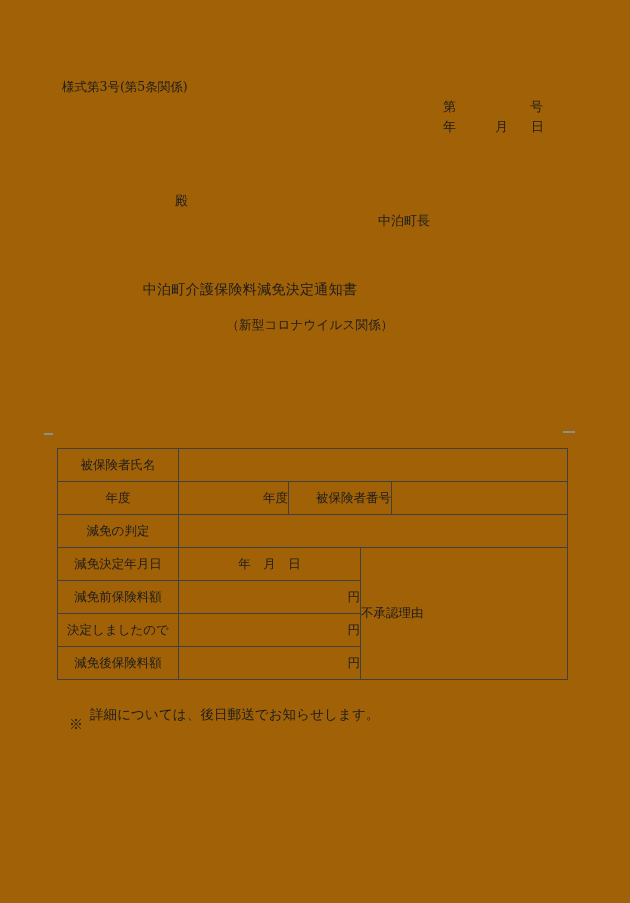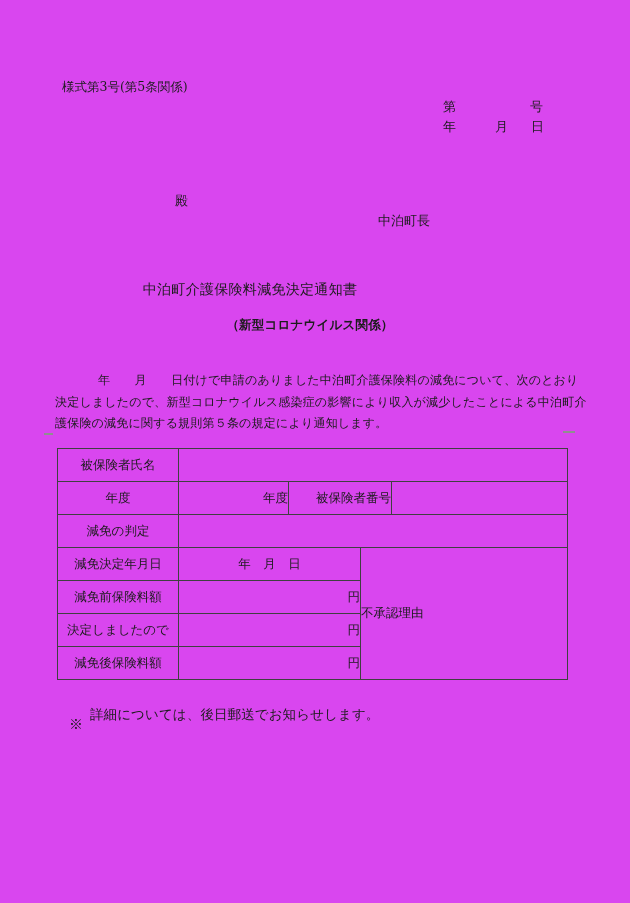--- a/index.html
+++ b/index.html
@@ -1,21 +1,21 @@
 <!DOCTYPE html>
 <html lang="ja"><head>
 <meta charset="utf-8">
 <style>
   html, body { margin: 0; padding: 0; background: #ffffff; }
   .page {
     position: relative;
     width: 630px;
     height: 903px;
     margin: 0 auto;
-    background: #d946ef;
+    background: #a16207;
     color: #1c1c1c;
     font-family: "DejaVu Serif", "Liberation Serif", serif;
     overflow: hidden;
   }
   .abs { position: absolute; white-space: pre; }
 
   .form-number { left: 62px; top: 79px; font-size: 12.5px; }
 
   .issue-no-prefix { left: 443px; top: 98px;  font-size: 13px; }
   .issue-no-suffix { left: 530px; top: 98px;  font-size: 13px; }
@@ -25,21 +25,21 @@
 
   .recipient { left: 175px; top: 192px; font-size: 13px; }
   .sender    { left: 378px; top: 212px; font-size: 13px; }
 
   .doc-title {
     left: 0; top: 281px; width: 500px;
     text-align: center; font-size: 14px; letter-spacing: 0.3px;
   }
   .doc-subtitle {
     left: 0; top: 317px; width: 620px;
-    text-align: center; font-size: 12.5px; letter-spacing: 0.2px; font-weight: bold;
+    text-align: center; font-size: 12.5px; letter-spacing: 0.2px;
   }
 
   .body-par {
     position: absolute; left: 55px; top: 370px; width: 524px;
     font-size: 12px; letter-spacing: 0.2px; line-height: 21.6px;
   }
   .body-line { white-space: pre; }
   .body-line.first { text-indent: 43px; }
 
   .fold-mark { position: absolute; height: 2px; background: #8f8f8f; }
@@ -85,25 +85,20 @@
   <span class="abs date-year">年</span>
   <span class="abs date-month">月</span>
   <span class="abs date-day">日</span>
 
   <span class="abs recipient">殿</span>
   <span class="abs sender">中泊町長</span>
 
   <div class="abs doc-title">中泊町介護保険料減免決定通知書</div>
   <div class="abs doc-subtitle">（新型コロナウイルス関係）</div>
 
-  <div class="body-par">
-    <div class="body-line first">年　　月　　日付けで申請のありました中泊町介護保険料の減免について、次のとおり</div>
-    <div class="body-line">決定しましたので、新型コロナウイルス感染症の影響により収入が減少したことによる中泊町介</div>
-    <div class="body-line">護保険の減免に関する規則第５条の規定により通知します。</div>
-  </div>
 
   <div class="fold-mark left"></div>
   <div class="fold-mark right"></div>
 
   <table class="decision">
     <colgroup>
       <col style="width:121px">
       <col style="width:110px">
       <col style="width:72px">
       <col style="width:31px">

